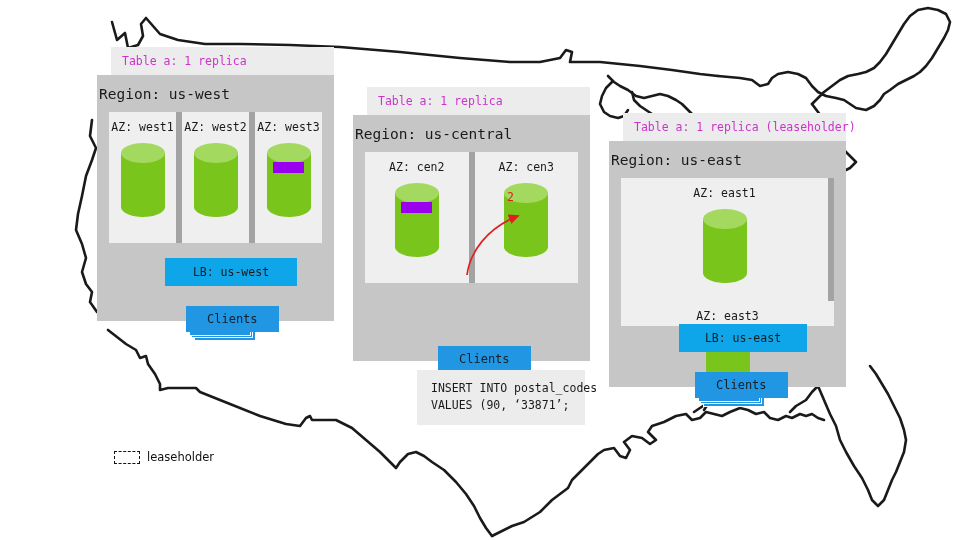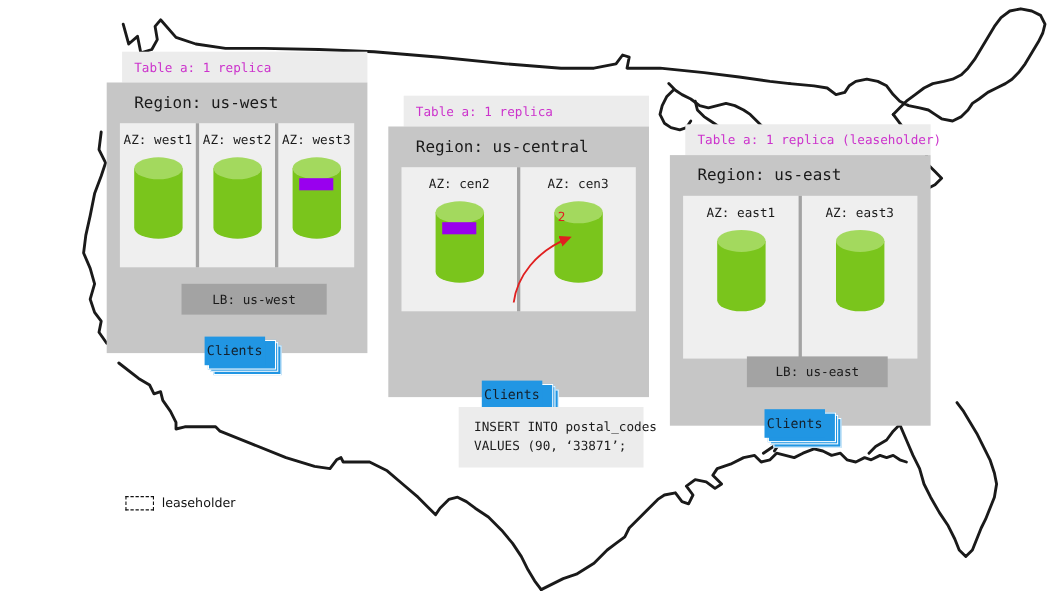--- a/index.html
+++ b/index.html
@@ -18,53 +18,53 @@
   .table-header{
     background:#ececec;color:#cc33cc;
     font-size:11.5px;letter-spacing:0px;
     padding:7px 0 7px 11px;
     white-space:nowrap;
     margin-left:14px;
   }
   .region-body{background:#c6c6c6;padding:0 0 0 0;position:relative;}
   .region-title{
     color:#1a1a1a;font-size:14.5px;
-    padding:11px 0 10px 25px;white-space:nowrap;
+    padding:11px 0 10px 2px;white-space:nowrap;
   }
   .az-strip{
     background:#efefef;display:flex;
     margin:0 12px 0 12px;
   }
   .az-cell{
     flex:1 1 0;position:relative;
     padding:8px 0 12px 0;
     display:flex;flex-direction:column;align-items:center;
-    border-right:3px solid #a3a3a3;
+    border-right:6px solid #a3a3a3;
   }
   .az-cell:last-child{border-right:none;}
   .az-label{font-size:11.5px;color:#1a1a1a;white-space:nowrap;margin-bottom:7px;}
   .cyl{position:relative;}
   .replica{
     position:absolute;background:#9900ee;
   }
   .replica.leaseholder{border:1.6px dashed #000000;}
 
   .lb-box{
-    position:absolute;background:#a3a3a3;
+    position:absolute;background:#0ea5e9;
     font-size:11.5px;color:#1a1a1a;
     padding:7px 14px;white-space:nowrap;text-align:center;
   }
 
   
   .clients{position:absolute;}
   .clients .sheet{position:absolute;background:#2196e3;border:1px solid #ffffff;}
   .clients .top{
     position:relative;background:#2196e3;
     color:#14202b;font-size:12px;
-    padding:6px 2px;white-space:nowrap;text-align:center;
+    padding:6px 21px;white-space:nowrap;text-align:center;
   }
 
   
   .sql-box{
     position:absolute;background:#ececec;
     font-size:11.5px;color:#1a1a1a;line-height:1.45;
     padding:10px 14px 12px 14px;white-space:pre;
   }
 
   
@@ -246,21 +246,21 @@
         <div class="sheet" style="left:2.5px;top:2.5px;width:60px;height:25px;"></div>
         <div class="top">Clients</div>
       </div>
     </div>
   </div>
 
   <div class="region-panel" id="panel-east" style="left:609px;top:113px;width:237px;">
     <div class="table-header">Table a: 1 replica (leaseholder)</div>
     <div class="region-body" style="height:246px;">
       <div class="region-title">Region: us-east</div>
-      <div class="az-strip" style="height:148px;">
+      <div class="az-strip" style="height:148px;flex-direction:column;">
 
         <div class="az-cell">
           <div class="az-label">AZ: east1</div>
           <div class="cyl">
             <svg width="48" height="78" viewBox="0 0 48 78">
               <path d="M2,12 L2,66 A22,10 0 0 0 46,66 L46,12 Z" fill="#7ac51c"></path>
               <ellipse cx="24" cy="12" rx="22" ry="10" fill="#a3d95e"></ellipse>
             </svg>
           </div>
         </div>

